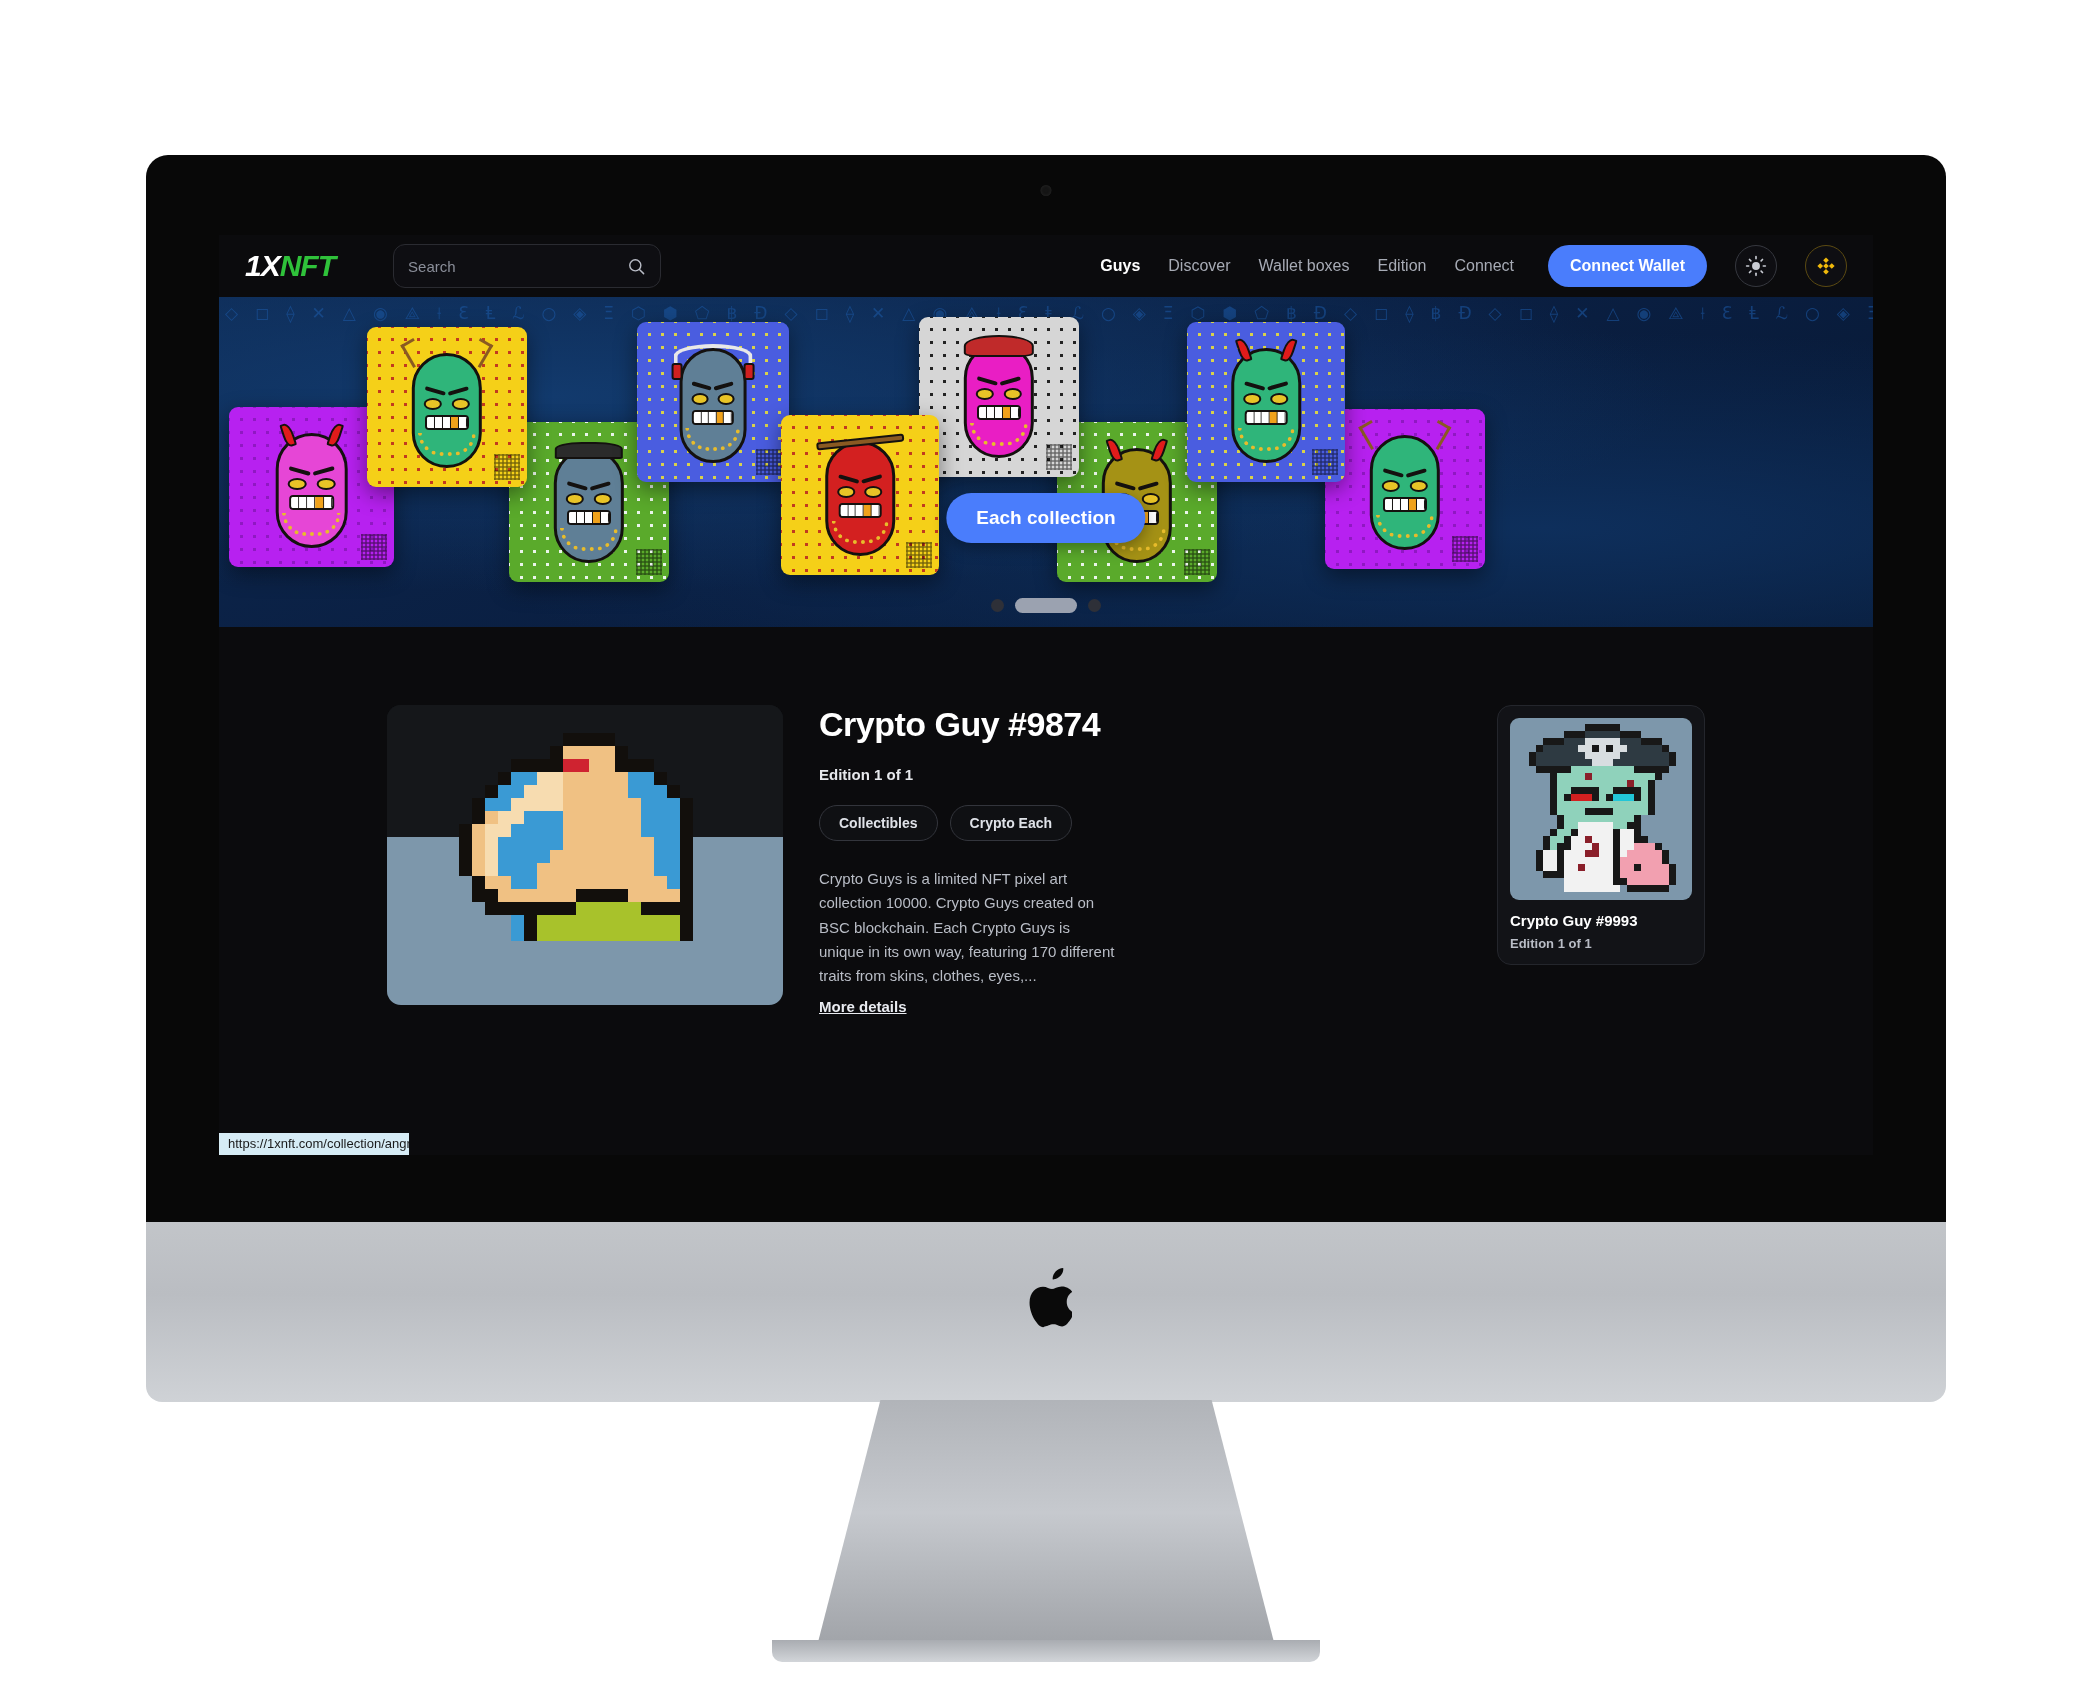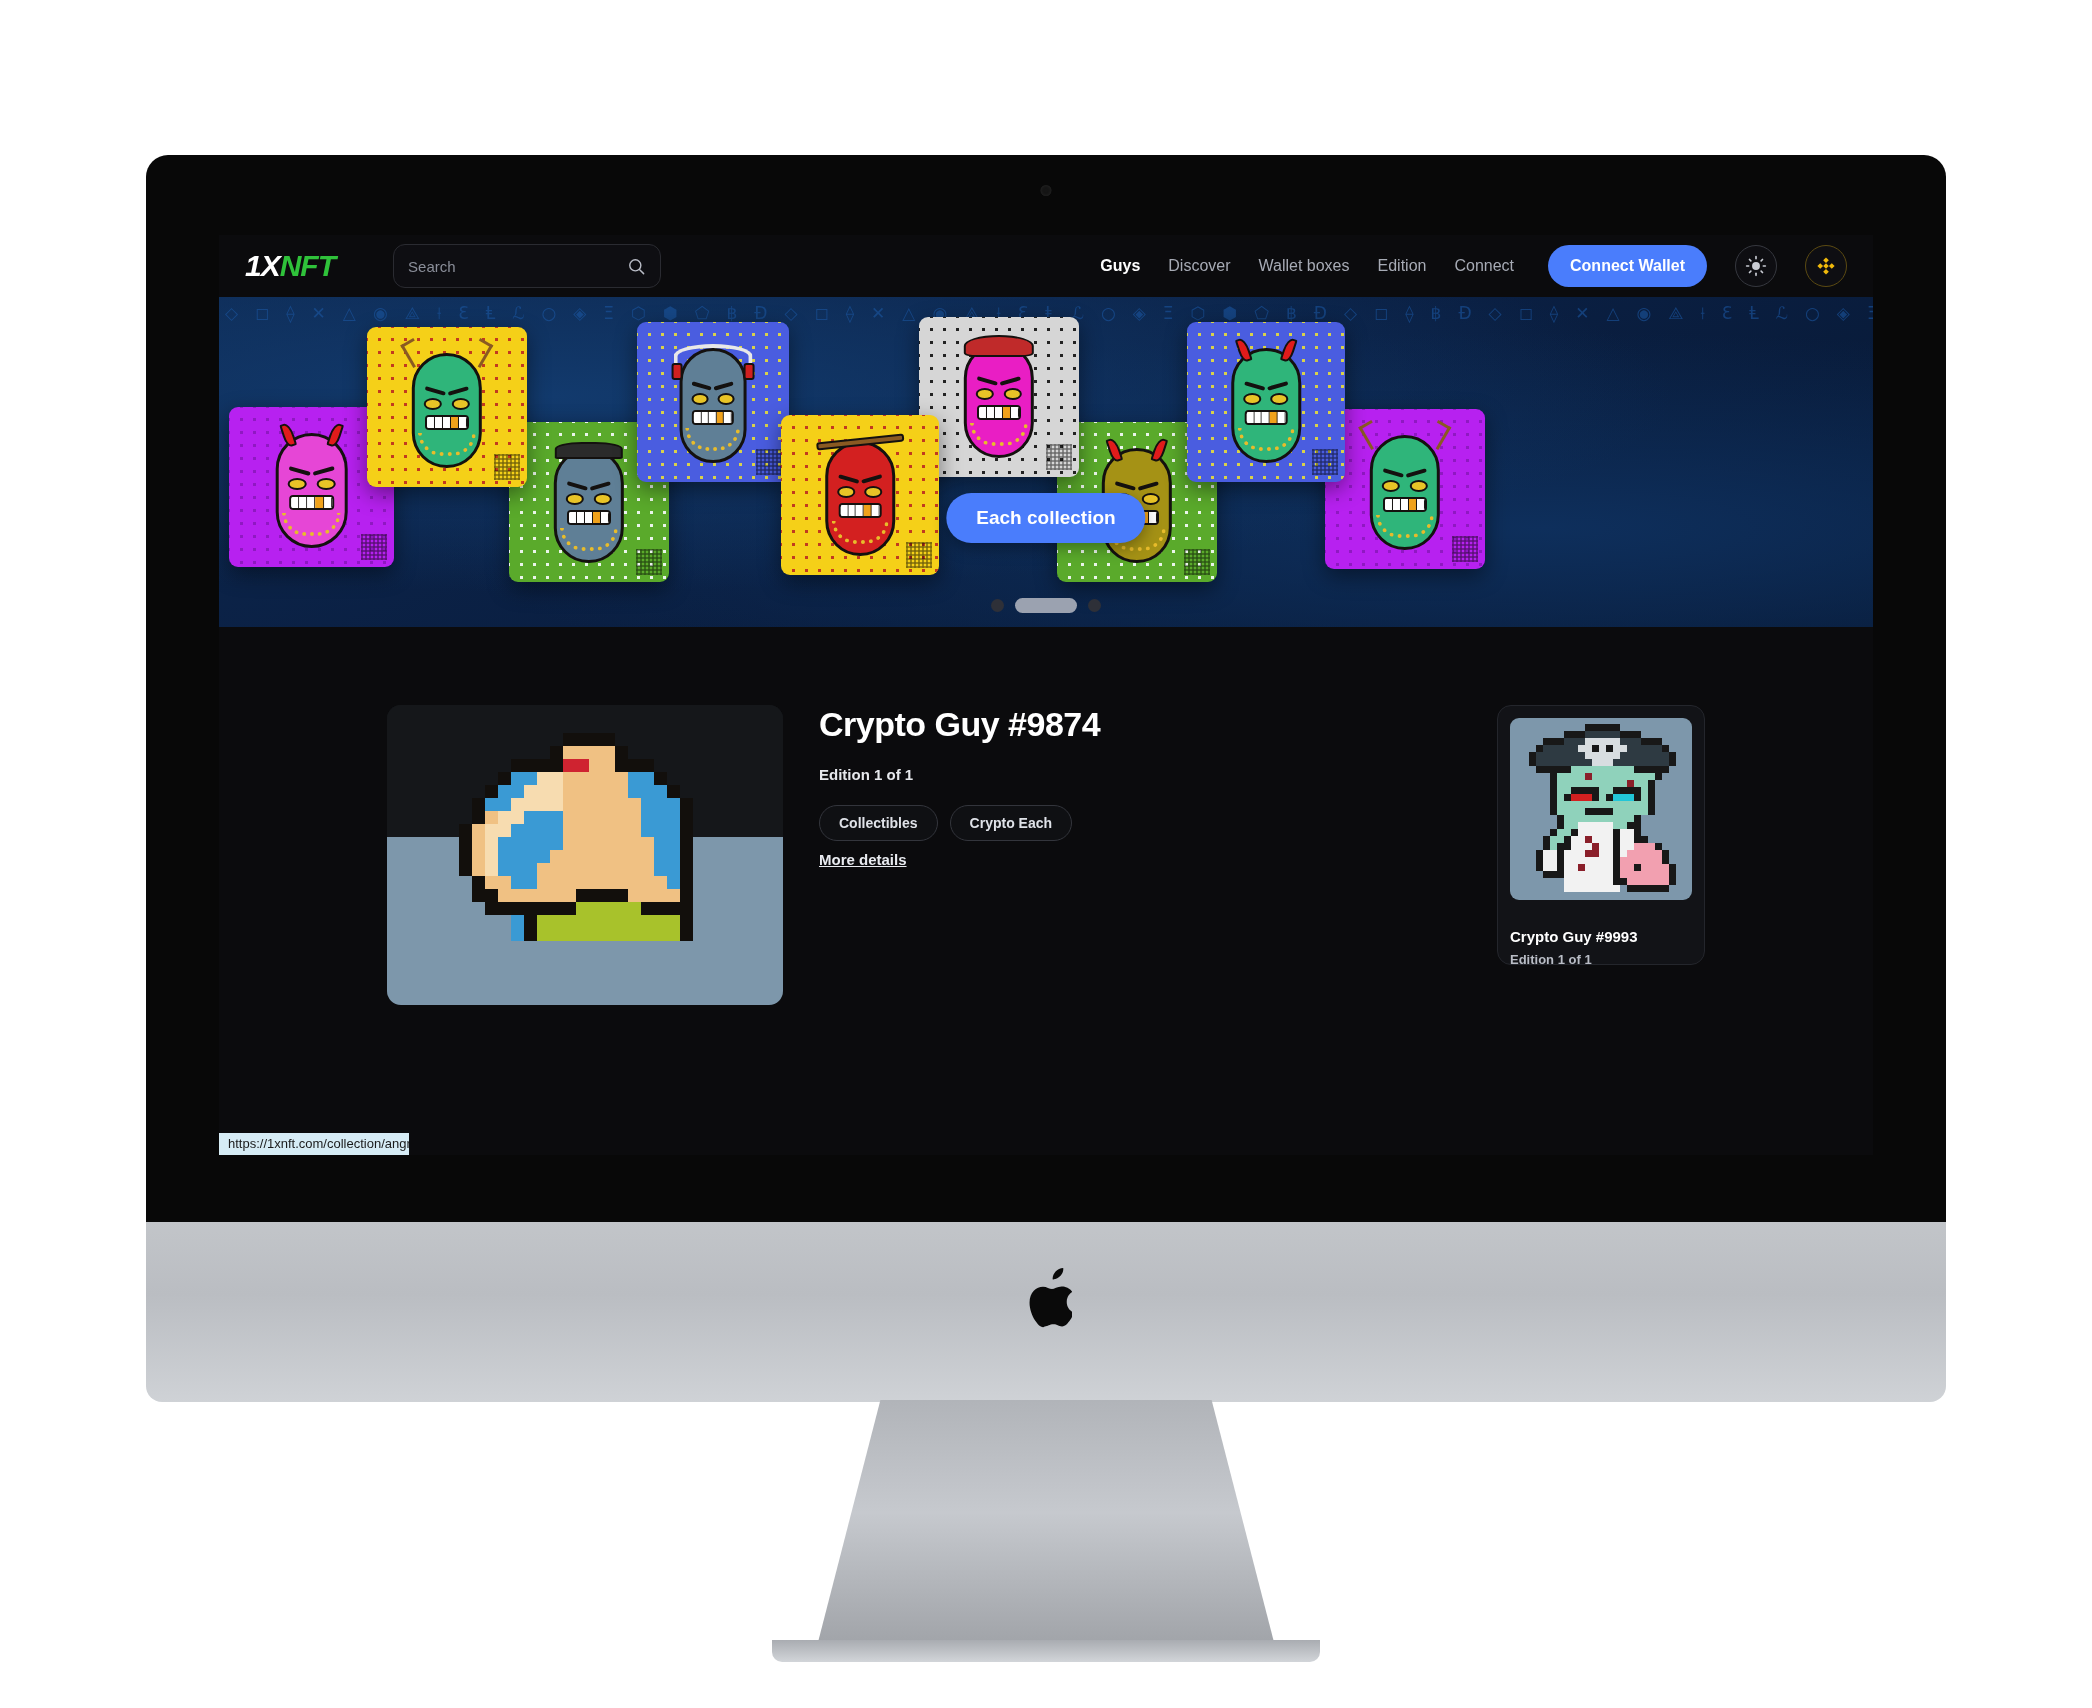--- a/index.html
+++ b/index.html
@@ -185,21 +185,21 @@
 
   #side-card {
     width: 208px; flex: none; margin-left: auto;
     background: #121317; border: 1px solid #24262c; border-radius: 14px;
     padding: 12px; height: 260px; overflow: hidden;
   }
   #side-art {
     width: 100%; height: 182px; border-radius: 9px;
     background: #7d97ab; position: relative; overflow: hidden;
   }
-  #side-title { margin-top: 28px; font-size: 15px; font-weight: 700; color: #fff; }
+  #side-title { margin-top: 12px; font-size: 15px; font-weight: 700; color: #fff; }
   #side-edition { margin-top: 7px; font-size: 13px; font-weight: 600; color: #b9bdc6; }
 
   
   #status-bar {
     position: absolute; left: 0; bottom: 0;
     background: #d6ecf5; color: #1a1a1a;
     font-size: 13px; padding: 3px 9px 4px 9px;
     font-family: "Liberation Sans", sans-serif;
     white-space: nowrap; z-index: 90;
     max-width: 190px; overflow: hidden; text-overflow: clip;
@@ -699,20 +699,21 @@
           </div>
       </div>
 
       <div id="info">
         <div id="nft-title">Crypto Guy #9874</div>
         <div id="edition">Edition 1 of 1</div>
         <div id="tags">
           <span class="tag">Collectibles</span>
           <span class="tag">Crypto Each</span>
         </div>
+        <div id="desc">Crypto Guys is a limited NFT pixel art collection 10000. Crypto Guys created on BSC blockchain. Each Crypto Guys is unique in its own way, featuring 170 different traits from skins, clothes, eyes,...</div>
         <span id="more-details">More details</span>
       </div>
 
       <div id="side-card">
         <div id="side-art">
             <div class="px" style="left: 75px; top: 6px; width: 7.4px; height: 7.4px; background: rgb(24, 24, 24);"></div>
             <div class="px" style="left: 82px; top: 6px; width: 7.4px; height: 7.4px; background: rgb(24, 24, 24);"></div>
             <div class="px" style="left: 89px; top: 6px; width: 7.4px; height: 7.4px; background: rgb(24, 24, 24);"></div>
             <div class="px" style="left: 96px; top: 6px; width: 7.4px; height: 7.4px; background: rgb(24, 24, 24);"></div>
             <div class="px" style="left: 103px; top: 6px; width: 7.4px; height: 7.4px; background: rgb(24, 24, 24);"></div>

